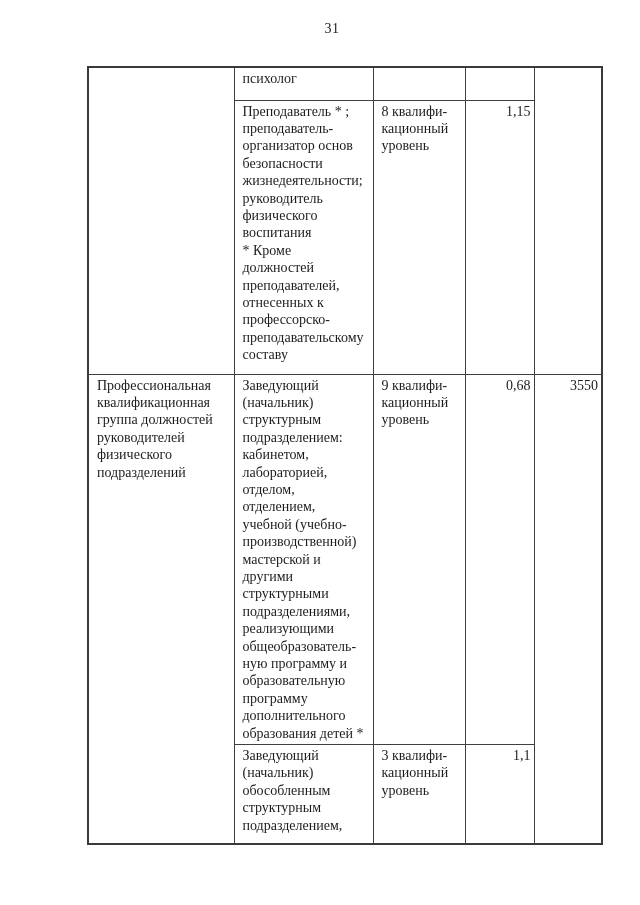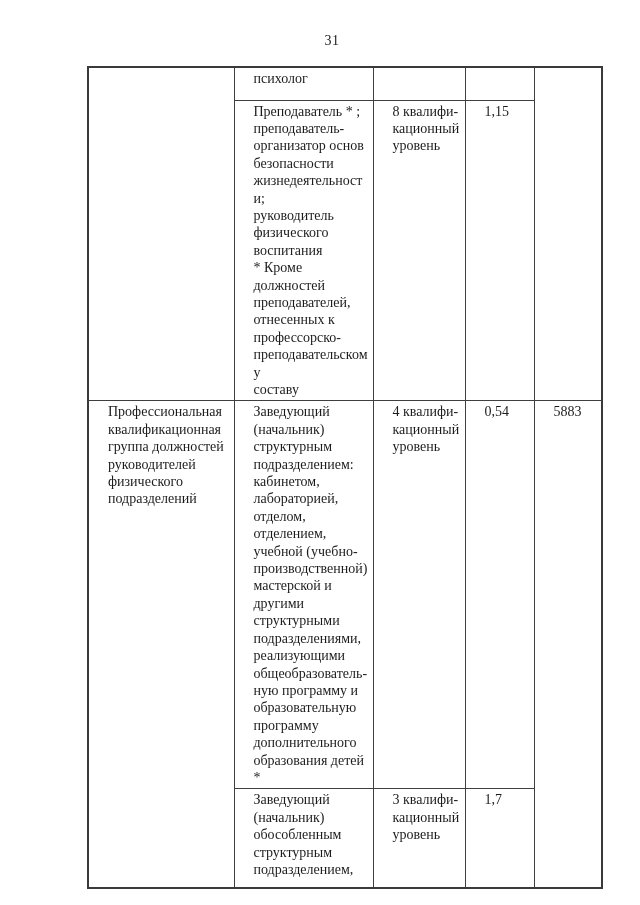--- a/index.html
+++ b/index.html
@@ -10,48 +10,48 @@
   body {
     position: relative;
     width: 640px;
     height: 905px;
     overflow: hidden;
     font-family: "Liberation Serif", "DejaVu Serif", serif;
     color: #1c1c1c;
   }
   .page-number {
     position: absolute;
-    top: 33px;
+    top: 21px;
     left: 88px;
     width: 488px;
     text-align: center;
     font-size: 14px;
     letter-spacing: 0.5px;
   }
   table.doc-table {
     position: absolute;
     left: 87px;
     top: 66px;
     border-collapse: collapse;
     table-layout: fixed;
     width: 514px;
     border: 2px solid #3a3a3a;
   }
   table.doc-table td {
     border: 1px solid #3f3f3f;
     vertical-align: top;
     font-size: 14px;
     line-height: 17.4px;
-    padding: 2px 3px 2px 19px;
+    padding: 2px 3px 2px 8px;
     white-space: pre-line;
     overflow: hidden;
     word-wrap: break-word;
   }
   td.num {
-    text-align: left;
+    text-align: right;
     padding-left: 2px;
     padding-right: 2px;
     padding-top: 3px;
   }
   tr.r1 { height: 33px; }
   tr.r2 { height: 274px; margin-left: 48px; }
   tr.r3 { height: 370px; }
   tr.r4 { height: 99px; }
 </style>
 </head>
@@ -117,31 +117,31 @@
 другими
 структурными
 подразделениями,
 реализующими
 общеобразователь-
 ную программу и
 образовательную
 программу
 дополнительного
 образования детей *</td>
-      <td>4 квалифи-
+      <td>9 квалифи-
 кационный
 уровень</td>
-      <td class="num">0,54</td>
-      <td rowspan="2" class="num">5883</td>
+      <td class="num">0,68</td>
+      <td rowspan="2" class="num">3550</td>
     </tr>
     <tr class="r4">
       <td>Заведующий
 (начальник)
 обособленным
 структурным
 подразделением,</td>
       <td>3 квалифи-
 кационный
 уровень</td>
-      <td class="num">1,7</td>
+      <td class="num">1,1</td>
     </tr>
   </tbody>
 </table>
 
 </body></html>

